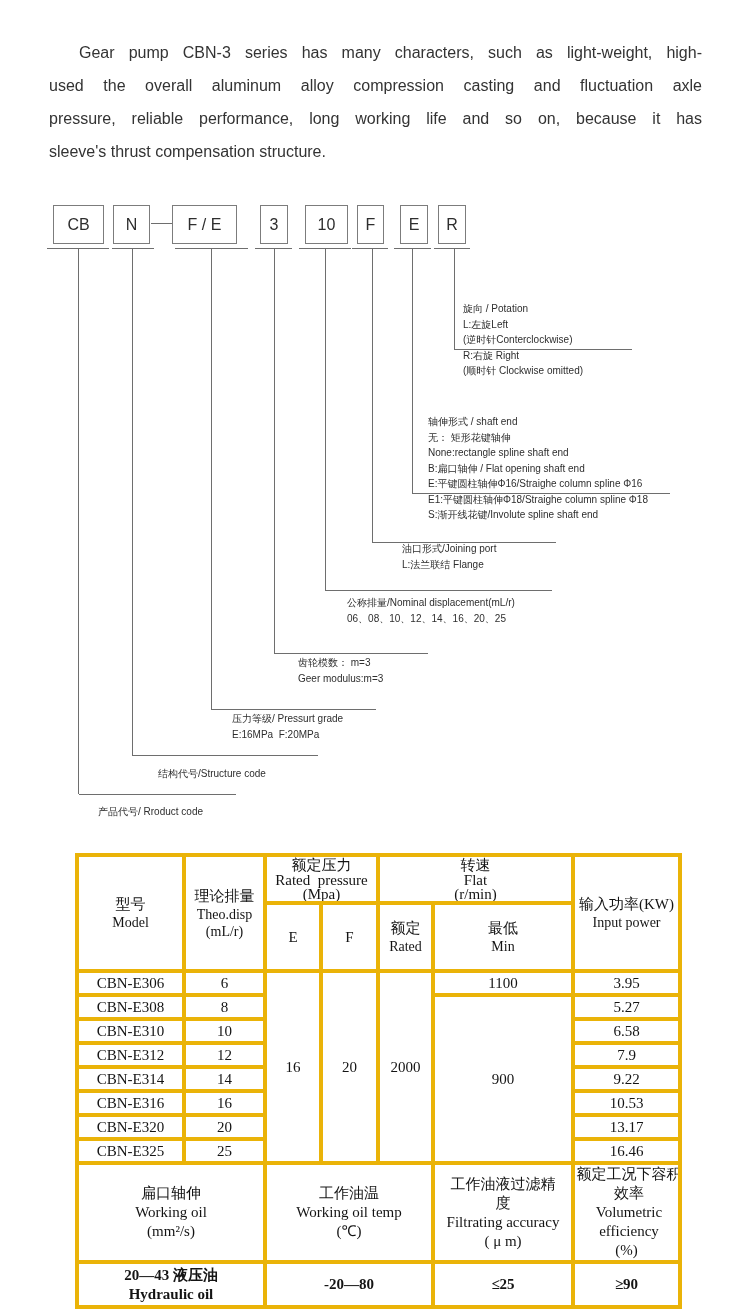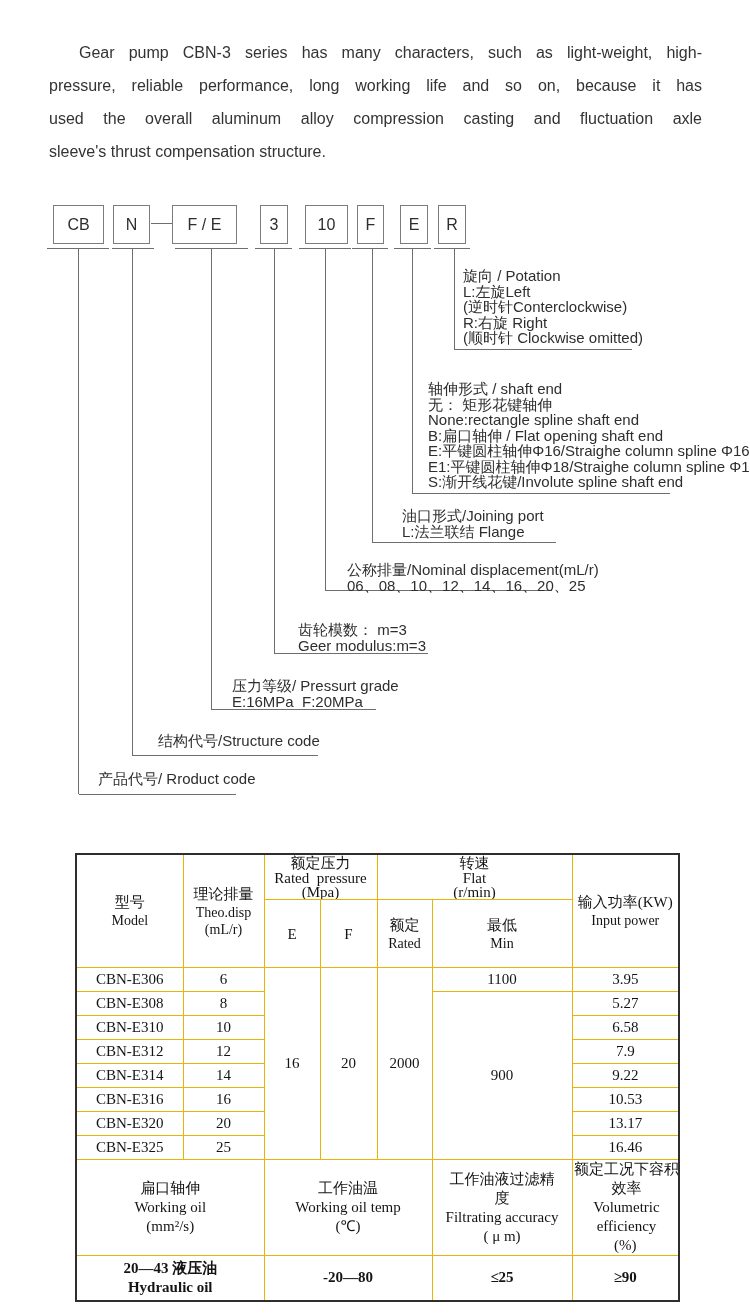--- a/index.html
+++ b/index.html
@@ -14,29 +14,29 @@
   .intro .ln { text-align:justify; text-align-last:justify; }
   .intro .ln.first { text-indent:30px; }
   .intro .ln.last { text-align-last:left; }
 
   
   .code-box { position:absolute; top:205px; height:37px; border:1px solid #7c7c7c;
               display:flex; align-items:center; justify-content:center;
               font-size:16px; color:#2e2e2e; background:#fff; }
   .hl { position:absolute; height:1px; background:#6e6e6e; }
   .vl { position:absolute; width:1px; background:#6e6e6e; }
-  .ann { position:absolute; font-size:15px; line-height:15.5px;
-         color:#2e2e2e; white-space:nowrap; }
+  .ann { position:absolute; font-size:10px; line-height:15.5px;
+         color:#2e2e2e; white-space:nowrap;margin-top:33px; }
 
   
   table.spec { position:absolute; left:75px; top:853px; width:603px;
                border-collapse:collapse; table-layout:fixed;
                font-family:"Liberation Serif", serif; color:#141414;
                border:2px solid #2e2e2e; }
-  table.spec td { border:1px solid #eab308; text-align:center;
+  table.spec td { border:4px solid #eab308; text-align:center;
                   vertical-align:middle; padding:0; overflow:hidden; }
   tr.h1 { height:45px; }
   tr.h2 { height:68px; }
   tr.dr { height:24px; }
   tr.f1 { height:95px; }
   tr.f2 { height:45px;font-weight:bold; }
   .zh  { font-size:15px; line-height:19px; }
   .en  { font-size:14px; line-height:17px; }
   .zh-sm { font-size:15px; line-height:16px; }
   .en-sm { font-size:15px; line-height:14px; }
@@ -46,22 +46,22 @@
   .wrap-eff    { width:108px; margin:0 auto; white-space:normal; }
   .nowrap { white-space:nowrap; }
 </style>
 </head>
 <body>
 
 <div class="page">
 
   <div class="intro">
     <div class="ln first">Gear pump CBN-3 series has many characters, such as light-weight, high-</div>
+    <div class="ln">used the overall aluminum alloy compression casting and fluctuation axle</div>
     <div class="ln">pressure, reliable performance, long working life and so on, because it has</div>
-    <div class="ln">used the overall aluminum alloy compression casting and fluctuation axle</div>
     <div class="ln last">sleeve's thrust compensation structure.</div>
   </div>
 
   <div class="code-box" style="left:53px;width:49px">CB</div>
   <div class="code-box" style="left:113px;width:35px">N</div>
   <div class="hl" style="left:151px;top:223px;width:28px"></div>
   <div class="code-box" style="left:172px;width:63px">F / E</div>
   <div class="code-box" style="left:260px;width:26px">3</div>
   <div class="code-box" style="left:305px;width:41px">10</div>
   <div class="code-box" style="left:357px;width:25px">F</div>

